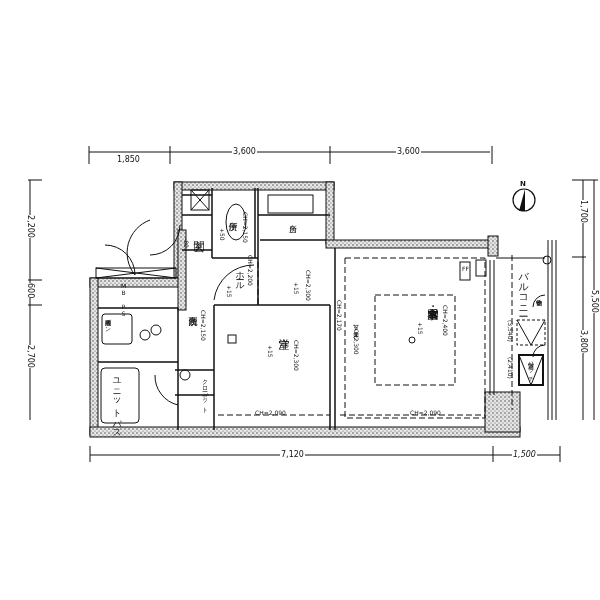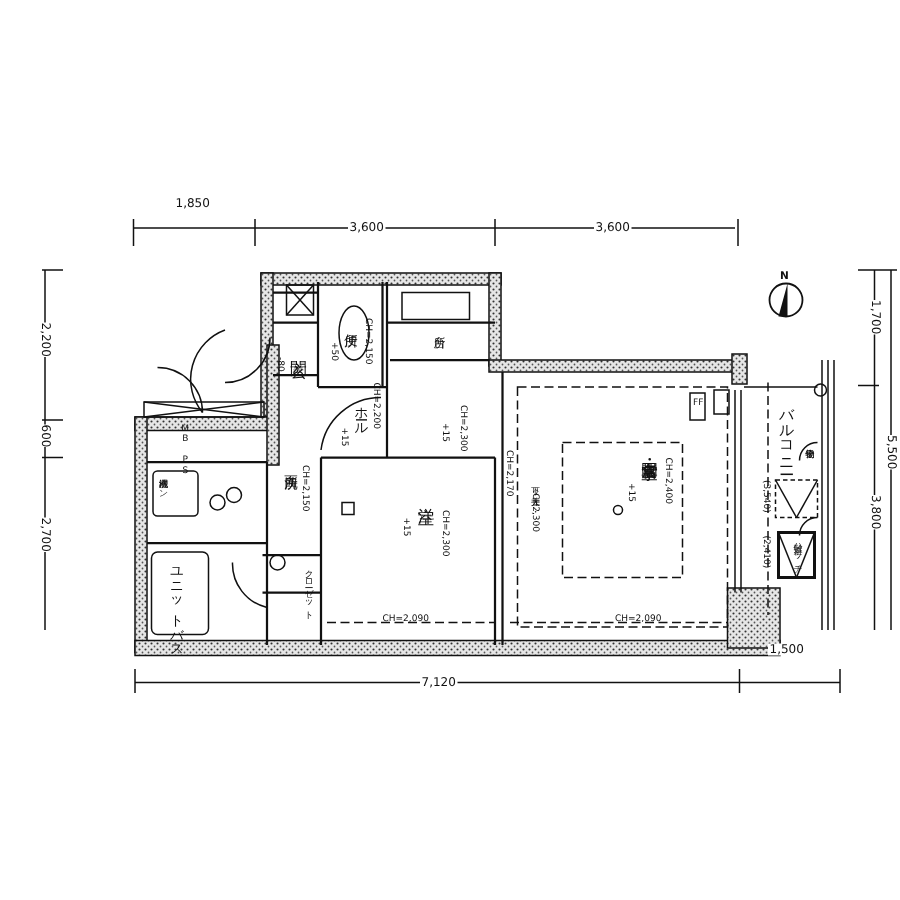--- a/index.html
+++ b/index.html
@@ -145,25 +145,25 @@
     <line x1="96" y1="268" x2="176" y2="278"></line>
     <line x1="176" y1="268" x2="96" y2="278"></line>
   </g>
 
   <g>
     <circle cx="524" cy="200" r="11" stroke="#111" stroke-width="1.2" fill="#fff"></circle>
     <polygon points="525,189 519,211 525,211" fill="#111"></polygon>
   </g>
 </svg>
 
-<span class="lbl dim" style="left:116px;top:132px;">1,850</span>
+<span class="lbl dim" style="left:116px;top:156px;">1,850</span>
 <span class="lbl dim" style="left:232px;top:148px;">3,600</span>
 <span class="lbl dim" style="left:396px;top:148px;">3,600</span>
 <span class="lbl dim" style="left:280px;top:451px;">7,120</span>
-<span class="lbl dim" style="left:512px;top:429px;">1,500</span>
+<span class="lbl dim" style="left:512px;top:451px;font-style:italic;">1,500</span>
 <span class="lbl dim vrot" style="left:25px;top:215px;">2,200</span>
 <span class="lbl dim vrot" style="left:25px;top:283px;">600</span>
 <span class="lbl dim vrot" style="left:25px;top:345px;">2,700</span>
 <span class="lbl dim vrot" style="left:578px;top:200px;">1,700</span>
 <span class="lbl dim vrot" style="left:578px;top:330px;">3,800</span>
 <span class="lbl dim vrot" style="left:589px;top:290px;">5,500</span>
 
 <span class="lbl" style="left:520px;top:181px;font-size:7px;font-weight:bold;">N</span>
 
 <span class="lbl room vtext" style="left:193px;top:232px;">玄関</span>

